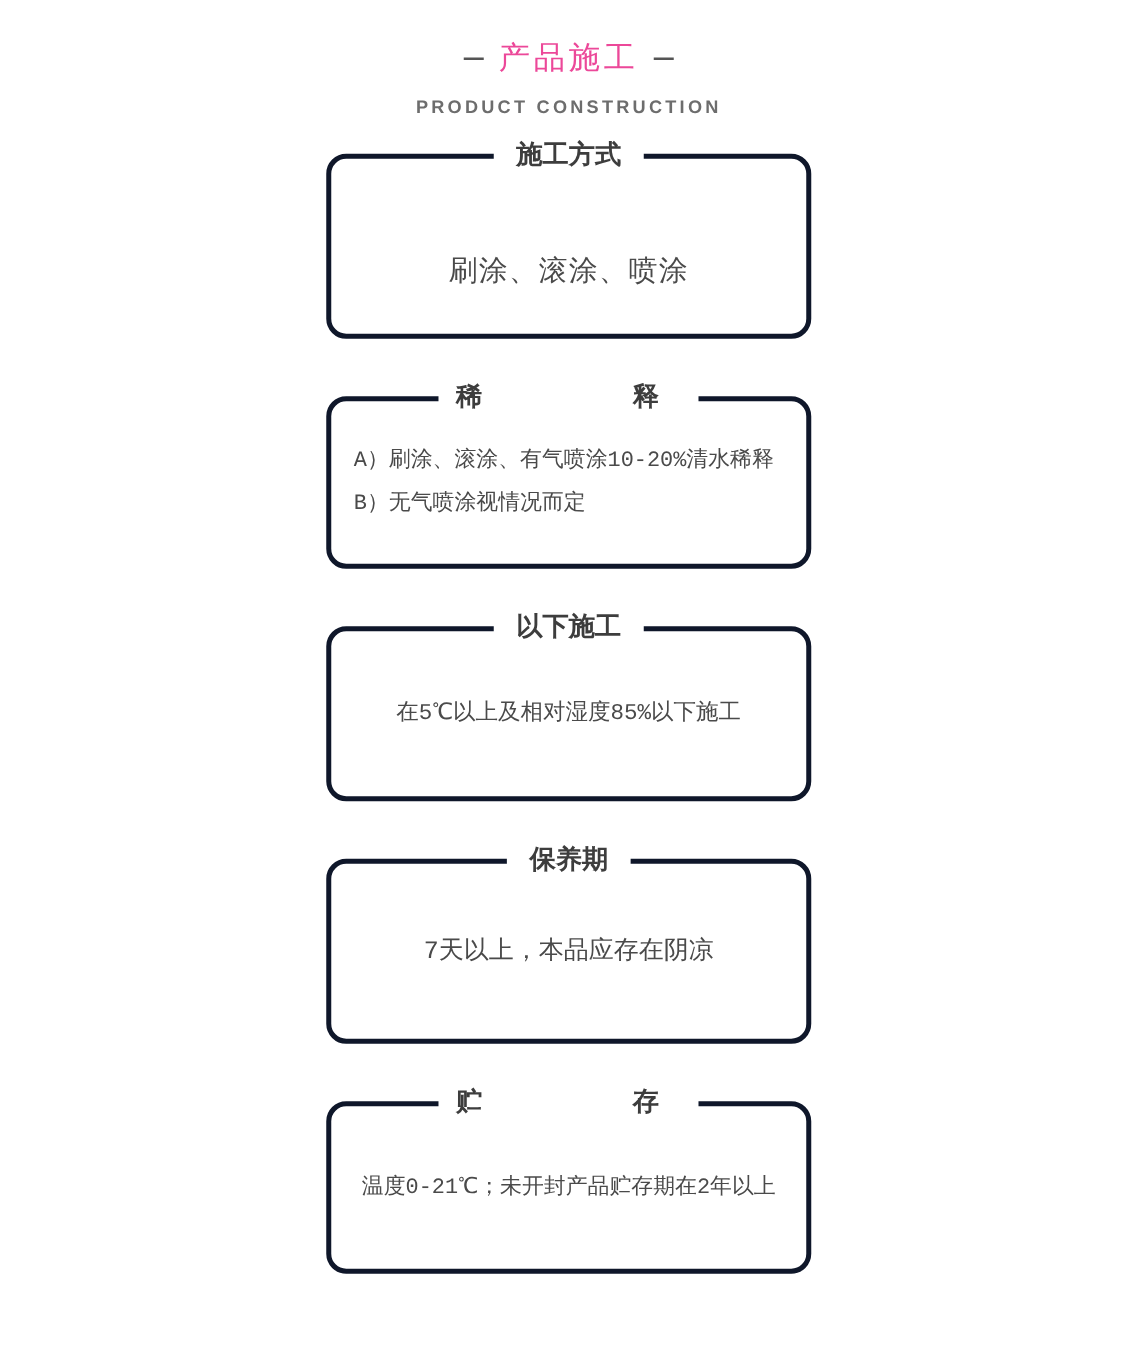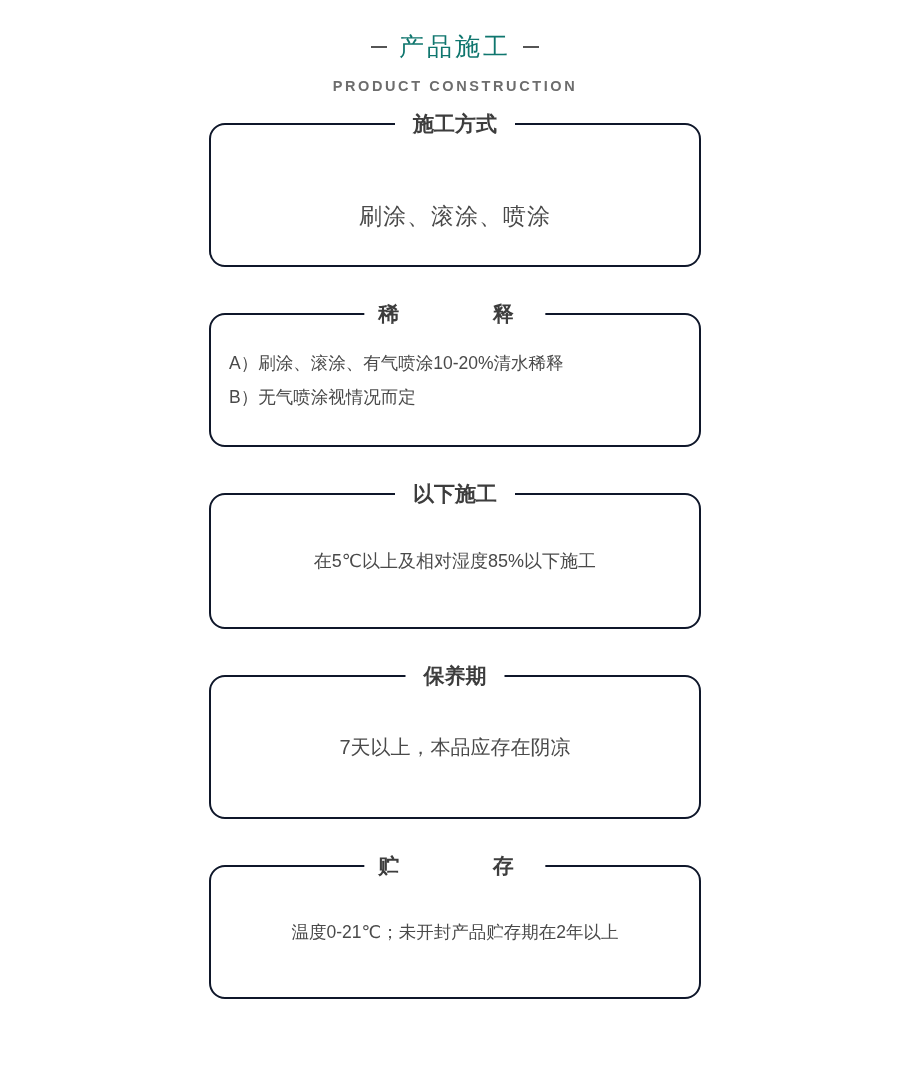--- a/index.html
+++ b/index.html
@@ -35,44 +35,45 @@
   }
   .header-dash {
     display: inline-block;
     width: 16px;
     height: 2px;
     background: #555;
   }
   .header-title {
     font-size: 25px;
     letter-spacing: 3px;
-    color: #0f766e;
+    color: #ec4899;
     font-weight: 500;
     line-height: 1;
   }
   .header-sub {
     margin-top: 19px;
     font-size: 14.5px;
     letter-spacing: 2.6px;
     color: #6d6d6d;
     font-weight: 700;
   }
 
   
   .cards {
     margin-top: 29px;
   }
   .card {
     position: relative;
-    width: 492px;
+    width: 388px;
     margin: 0 auto 46px auto;
-    border: 2px solid #0f172a;
+    border: 4px solid #0f172a;
     border-radius: 16px;
     box-sizing: border-box;
     background: #fff;
+    font-family: Liberation Mono, monospace;
   }
   .card-title {
     position: absolute;
     top: -14px;
     left: 50%;
     transform: translateX(-50%);
     background: #ffffff;
     padding: 0 18px;
     font-size: 21px;
     color: #3d3d3d;

